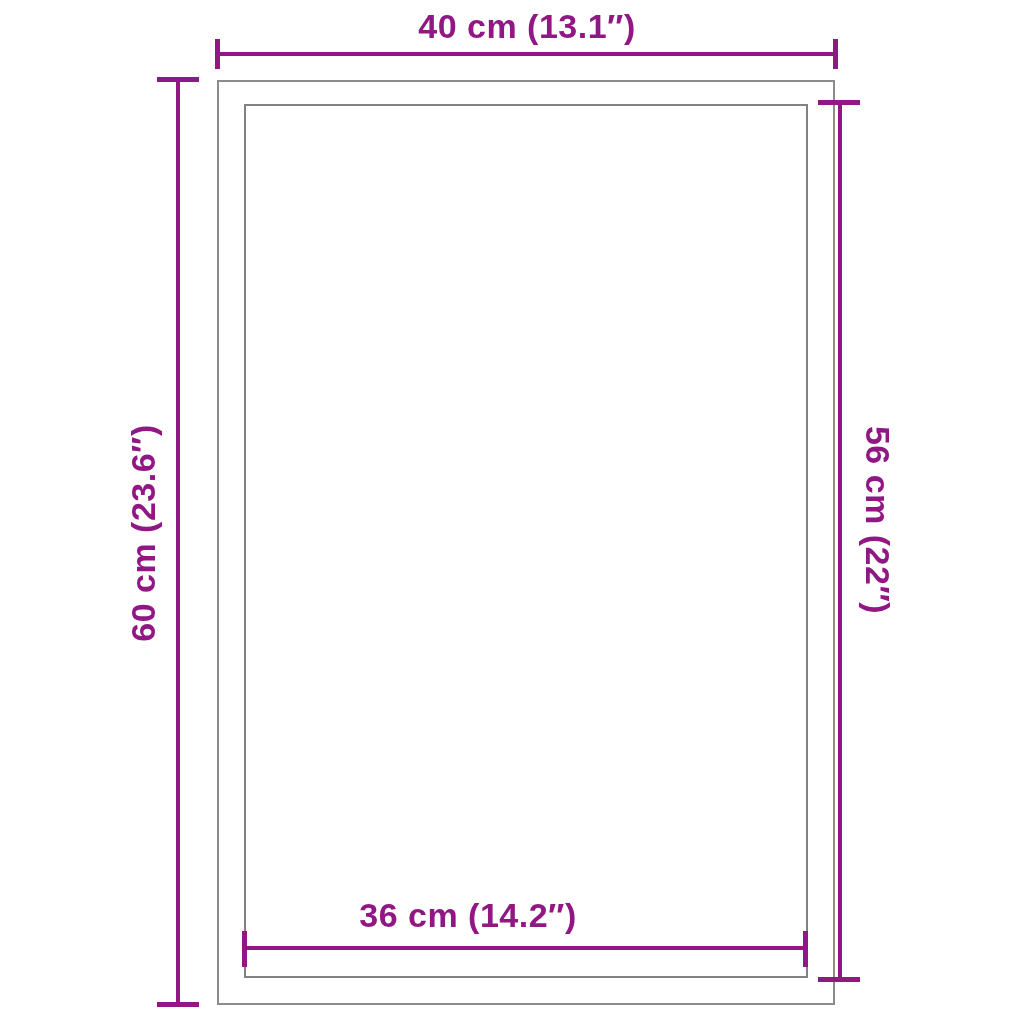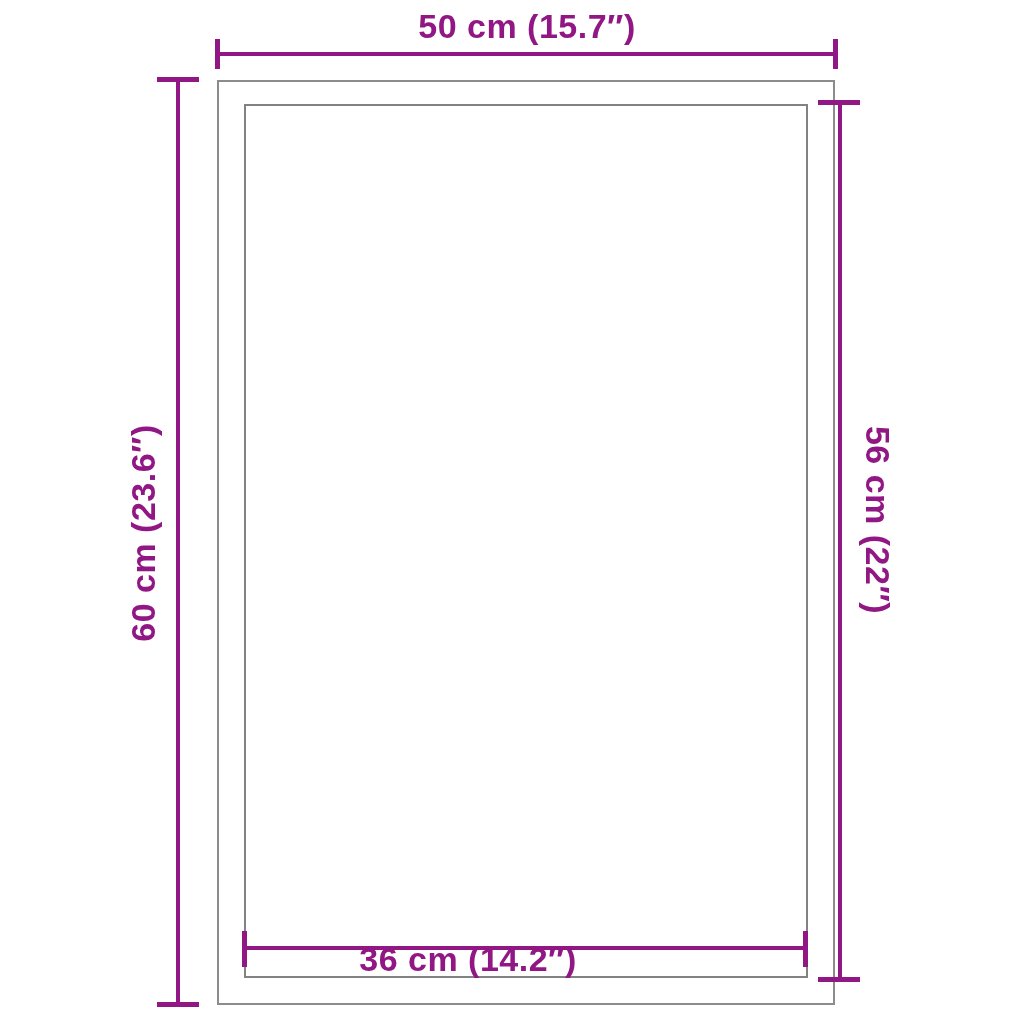--- a/index.html
+++ b/index.html
@@ -60,40 +60,40 @@
     white-space: nowrap;
     line-height: 38px;
   }
   .dim-label.horizontal {
     text-align: center;
   }
   .dim-label.top-label {
     left: 217px; top: 7px; width: 620px;
   }
   .dim-label.bottom-label {
-    left: 244px; top: 940px; width: 448px;
+    left: 244px; top: 896px; width: 448px;
   }
   .dim-label.left-label {
     left: 143px; top: 533px;
     transform: translate(-50%, -50%) rotate(-90deg);
   }
   .dim-label.right-label {
     left: 878px; top: 520px;
     transform: translate(-50%, -50%) rotate(90deg);
   }
 </style>
 </head>
 <body>
 
 <div id="stage">
 
   <div class="rect outer"></div>
   <div class="rect inner"></div>
 
-  <div class="dim-label horizontal top-label">50 cm (15.7″)</div>
+  <div class="dim-label horizontal top-label">40 cm (13.1″)</div>
   <div class="dim-line top"></div>
   <div class="dim-tick top-l"></div>
   <div class="dim-tick top-r"></div>
 
   <div class="dim-label left-label">60 cm (23.6″)</div>
   <div class="dim-line left"></div>
   <div class="dim-tick left-t"></div>
   <div class="dim-tick left-b"></div>
 
   <div class="dim-label right-label">56 cm (22″)</div>

